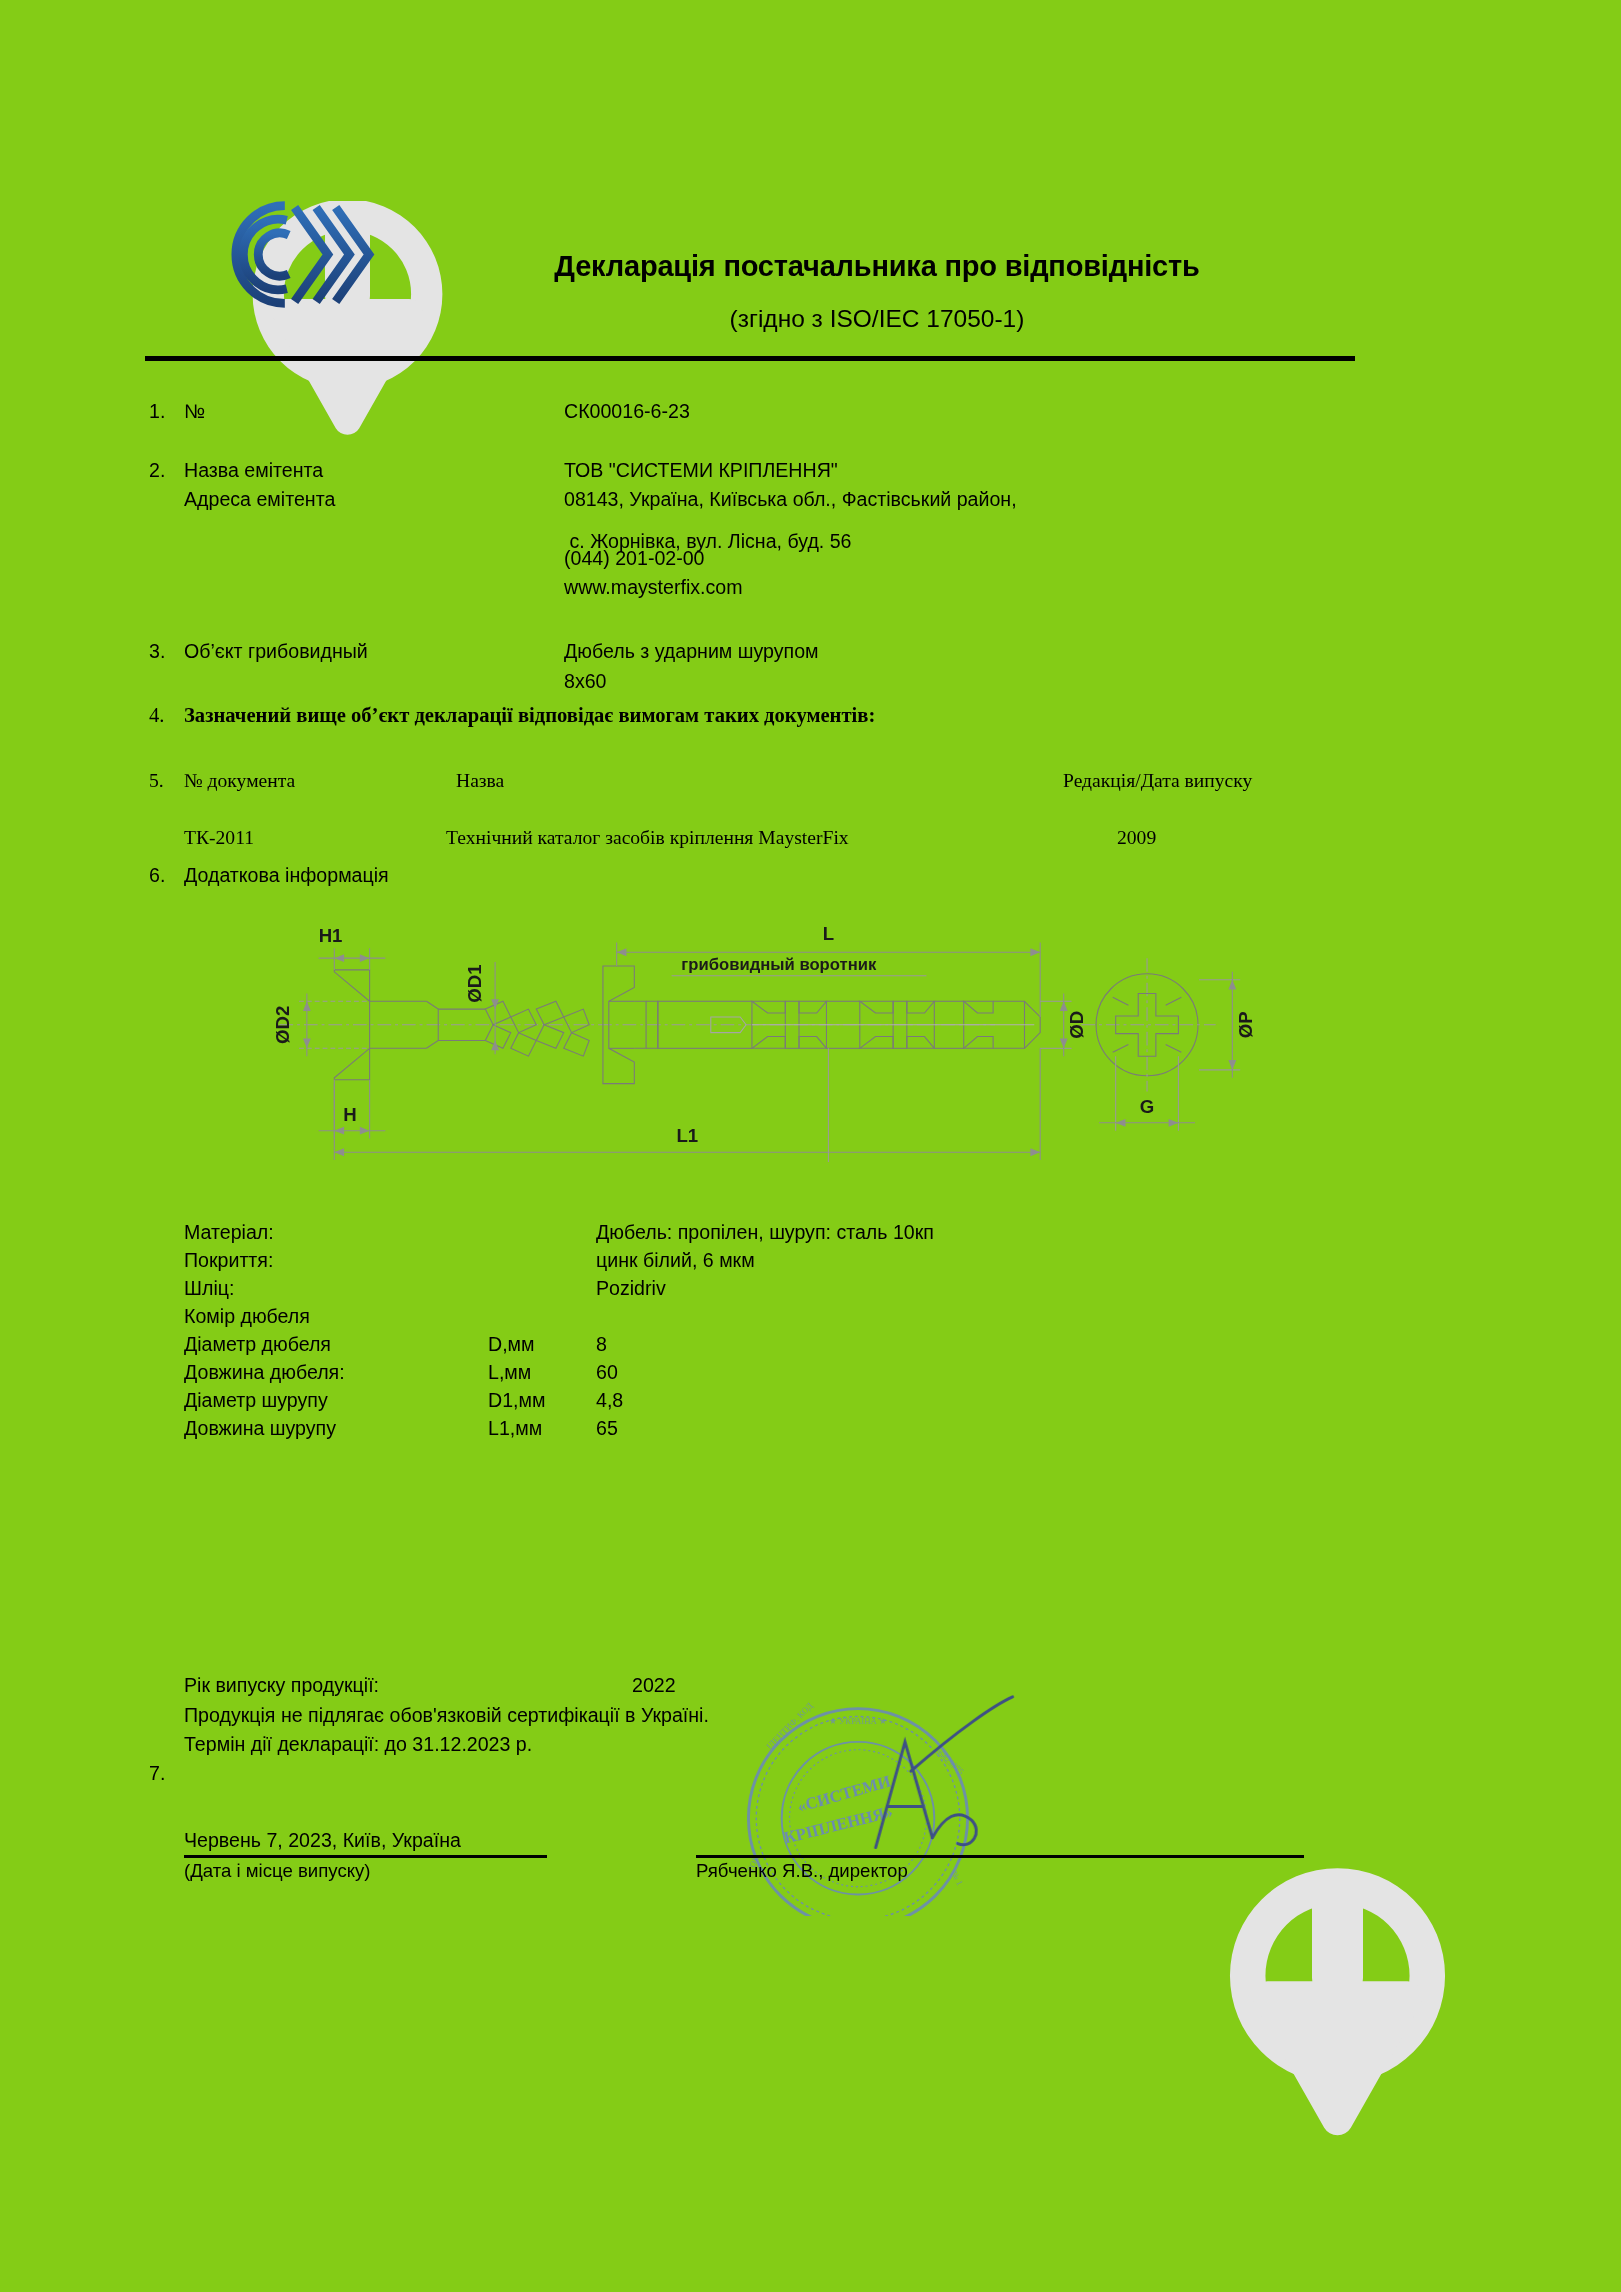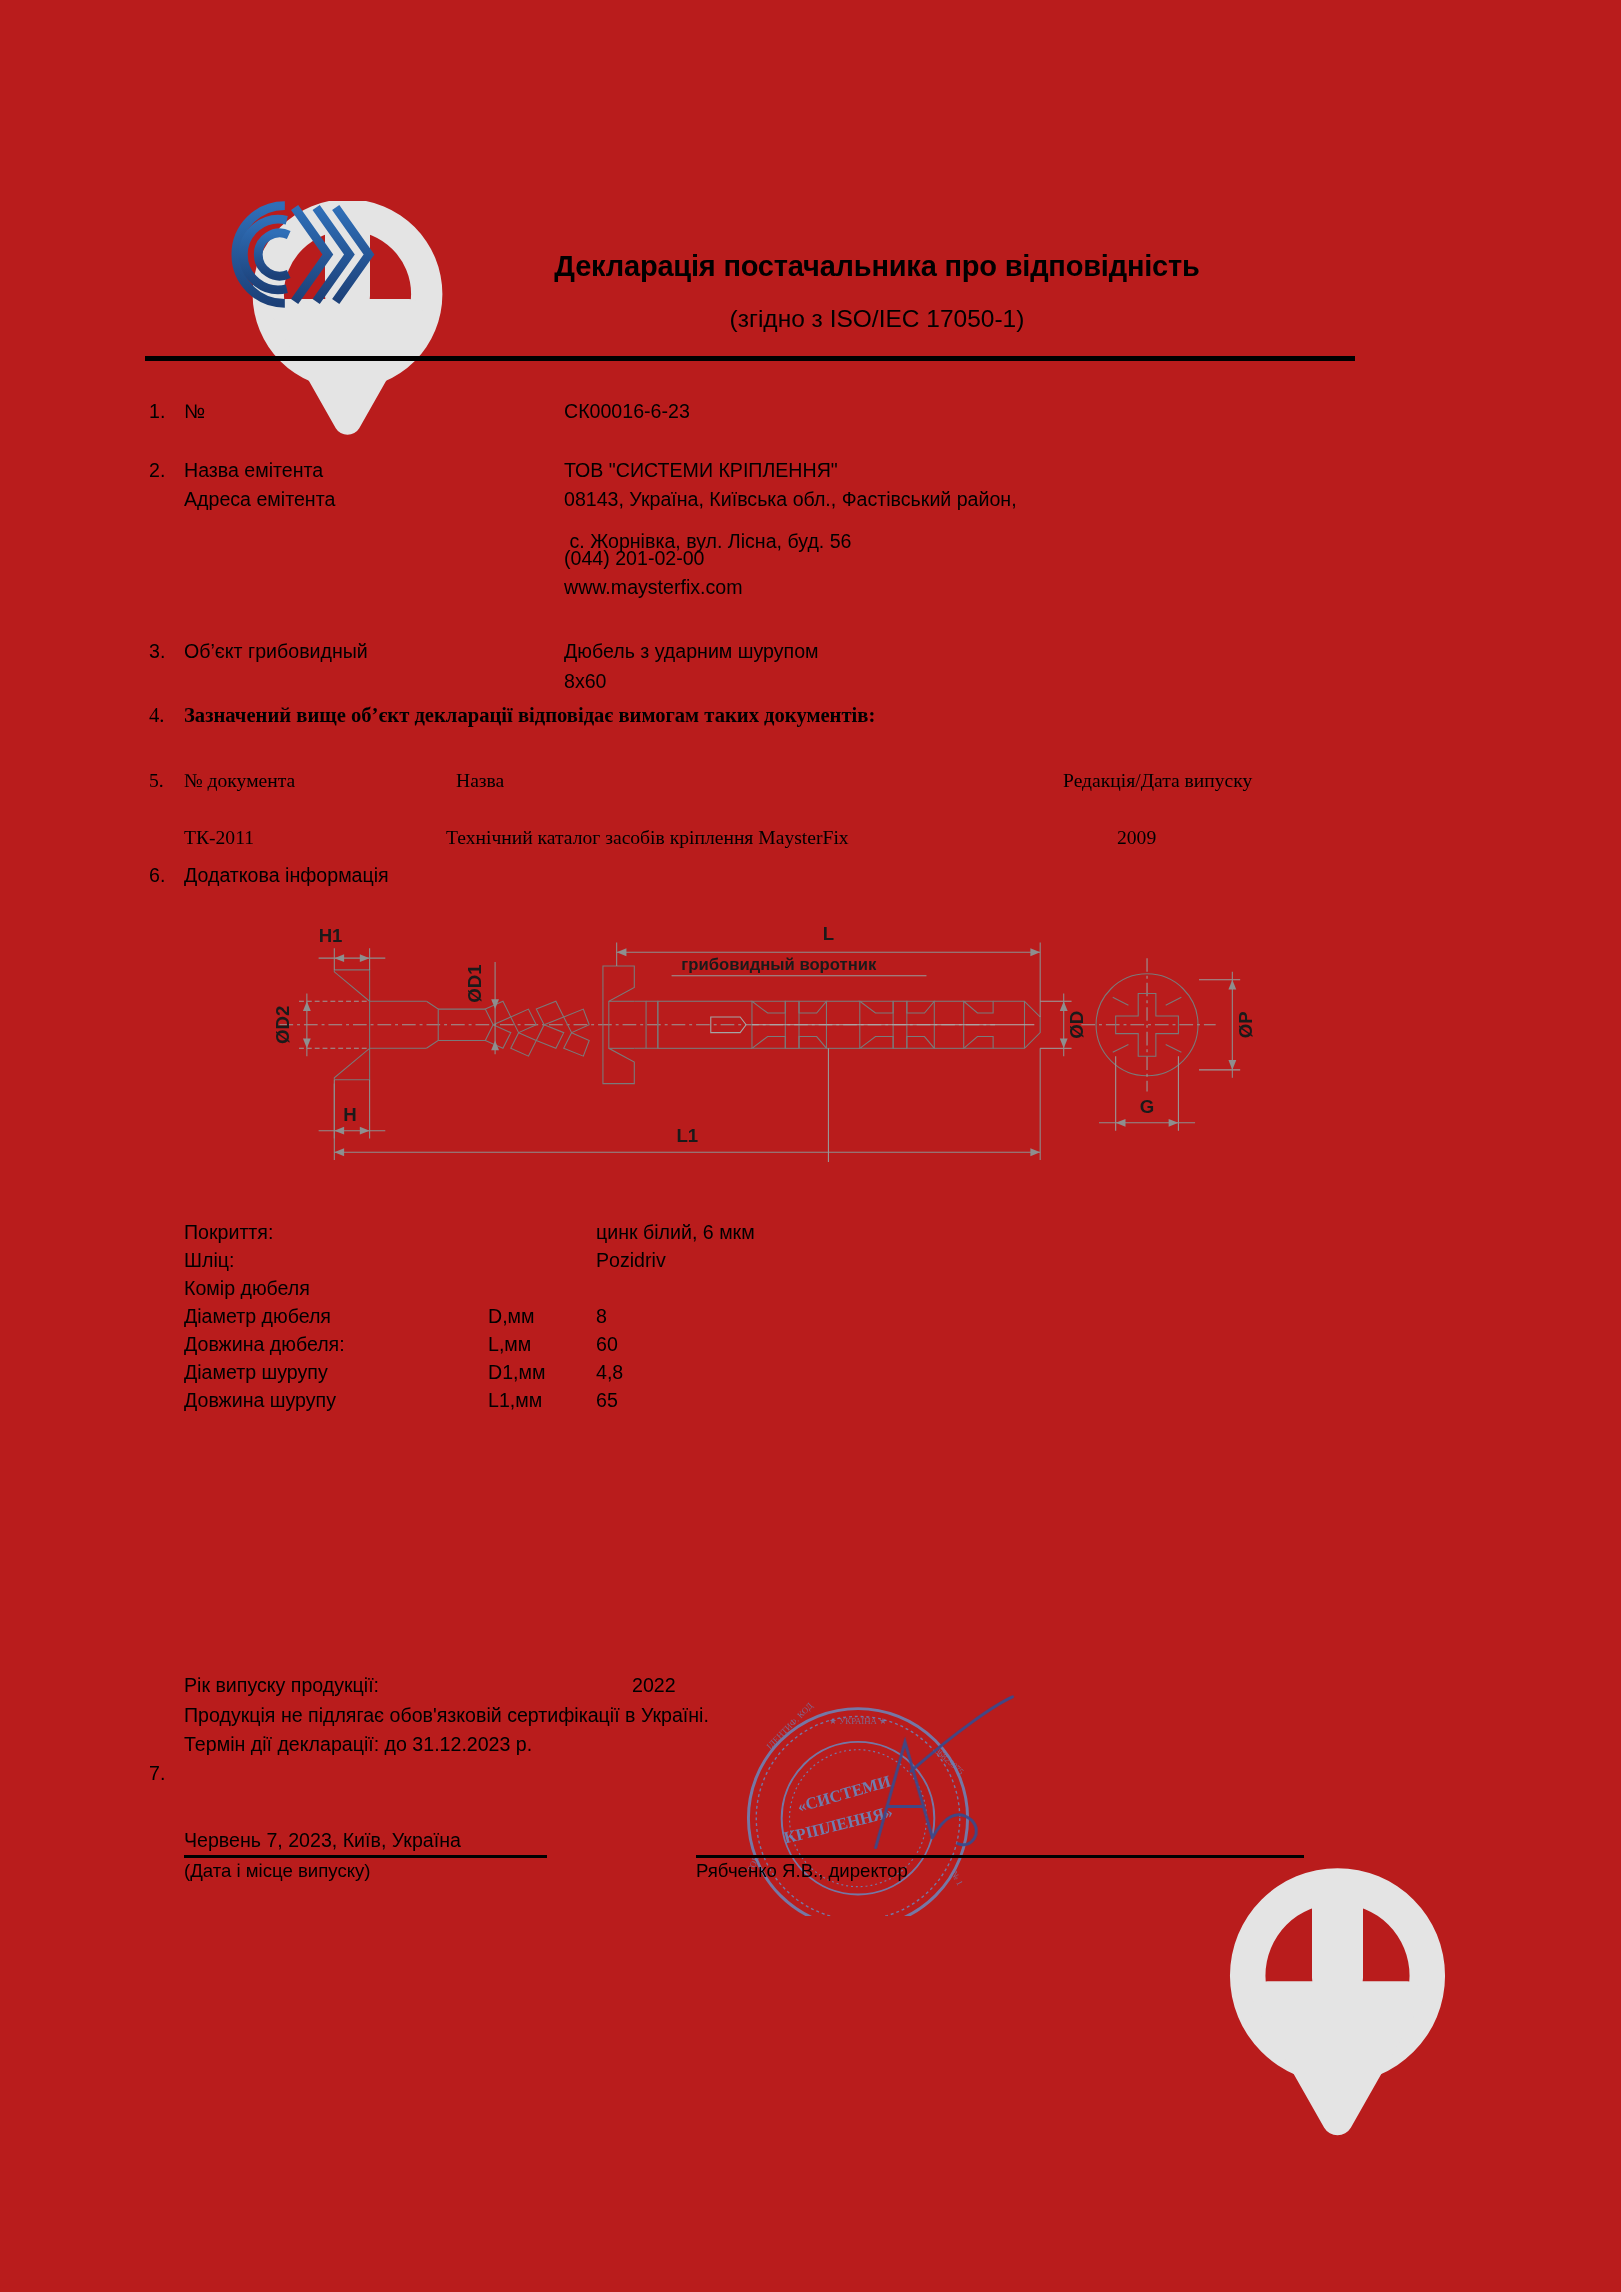--- a/index.html
+++ b/index.html
@@ -4,21 +4,21 @@
 <style>
   html, body {
     margin: 0;
     padding: 0;
     background: #ffffff;
   }
   .page {
     position: relative;
     width: 1621px;
     height: 2293px;
-    background: #b91c1c;
+    background: #84cc16;
     font-family: "Liberation Sans", sans-serif;
     color: #000000;
     overflow: hidden;
   }
 
   
   .wm {
     position: absolute;
     opacity: 1;
     pointer-events: none;
@@ -366,20 +366,25 @@
       <text id="dl-l1" x="446" y="240" font-family="Liberation Sans, sans-serif" font-size="19" font-weight="bold" fill="#1a1a1a" text-anchor="middle">L1</text>
       <text id="dl-d" x="850" y="120" font-family="Liberation Sans, sans-serif" font-size="19" font-weight="bold" fill="#1a1a1a" text-anchor="middle" transform="rotate(-90 850 120)">ØD</text>
       <text id="dl-p" x="1022" y="120" font-family="Liberation Sans, sans-serif" font-size="19" font-weight="bold" fill="#1a1a1a" text-anchor="middle" transform="rotate(-90 1022 120)">ØP</text>
       <text id="dl-g" x="915" y="210" font-family="Liberation Sans, sans-serif" font-size="19" font-weight="bold" fill="#1a1a1a" text-anchor="middle">G</text>
       <text id="dl-collar" x="440" y="64" font-family="Liberation Sans, sans-serif" font-size="17" font-weight="bold" fill="#1a1a1a">грибовидный воротник</text>
     </svg>
   </div>
 
   <div class="spec">
     <div class="spec-row">
+      <div class="spec-name">Матеріал:</div>
+      <div class="spec-sym"></div>
+      <div class="spec-val">Дюбель: пропілен, шуруп: сталь 10кп</div>
+    </div>
+    <div class="spec-row">
       <div class="spec-name">Покриття:</div>
       <div class="spec-sym"></div>
       <div class="spec-val">цинк білий, 6 мкм</div>
     </div>
     <div class="spec-row">
       <div class="spec-name">Шліц:</div>
       <div class="spec-sym"></div>
       <div class="spec-val">Pozidriv</div>
     </div>
     <div class="spec-row">

